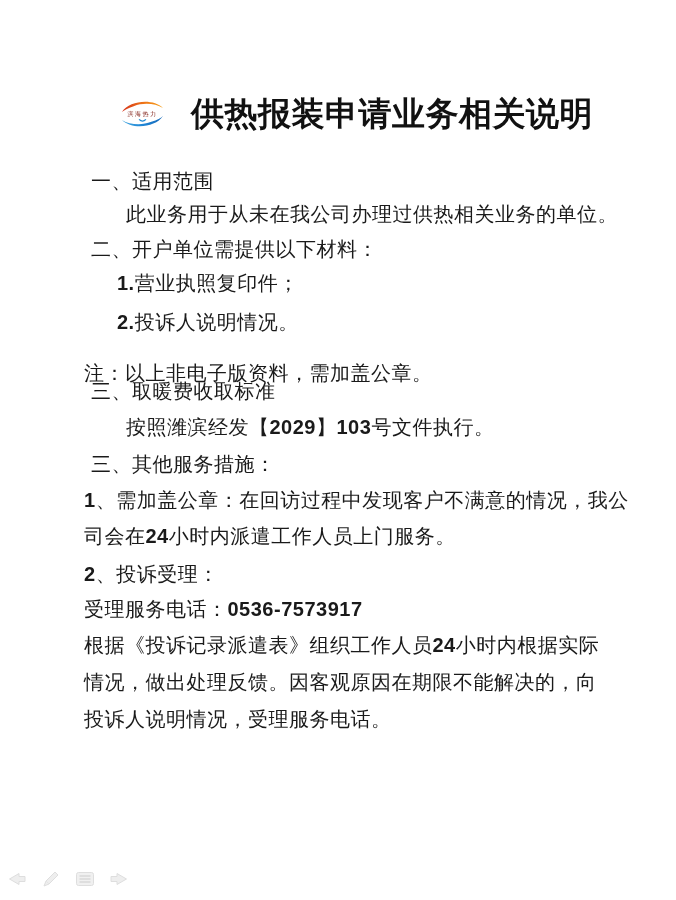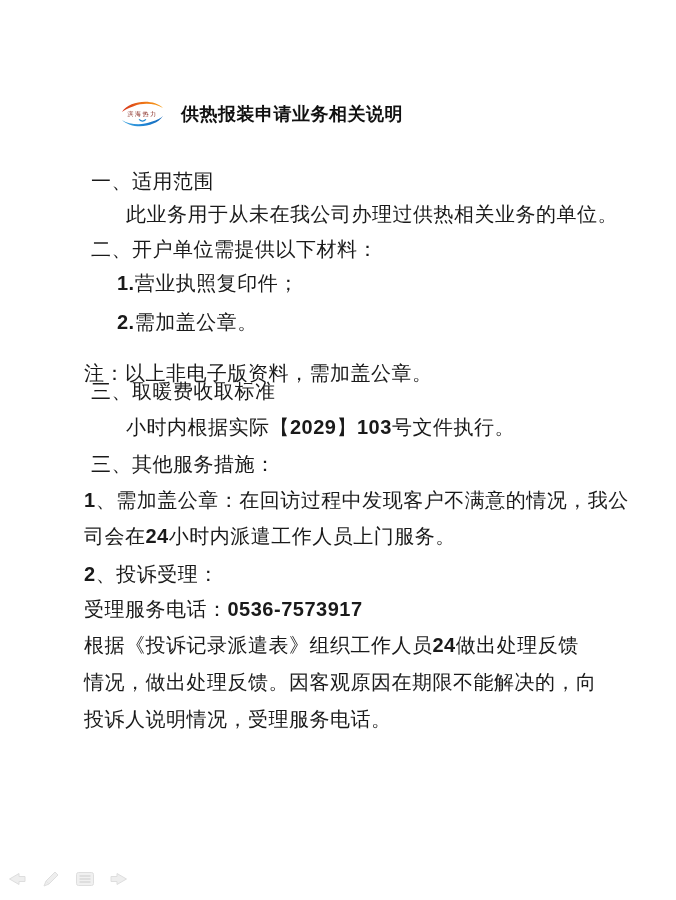--- a/index.html
+++ b/index.html
@@ -8,22 +8,22 @@
     background:#ffffff;
     font-family:"Liberation Sans","DejaVu Sans",sans-serif;
   }
   
   .title-row{
     position:absolute;top:94px;left:118px;height:40px;
     display:flex;align-items:center;
   }
   .logo{width:49px;height:34px;flex:0 0 auto;}
   .page-title{
-    margin-left:14px;
-    font-size:18px;font-weight:bold;color:#111111;
+    margin-left:24px;
+    font-size:33px;font-weight:bold;color:#111111;
     letter-spacing:0.5px;white-space:nowrap;
   }
   
   #doc{position:absolute;top:0;left:0;width:676px;height:900px;padding-left:21px;}
   .line{
     position:absolute;font-size:20px;color:#1a1a1a;
     letter-spacing:0.5px;white-space:nowrap;line-height:26px;
   }
   .l-h{left:91px;}    
   .l-ind{left:126px;} 
@@ -82,30 +82,30 @@
       <path d="M21.5,22.5 q3.5,3.5 7,0" stroke="#1e88d2" stroke-width="1.3" fill="none"></path>
     </svg>
     <span class="page-title">供热报装申请业务相关说明</span>
   </div>
 
   <div id="doc">
     <div class="line l-h"><span>一、适用范围</span></div>
     <div class="line l-ind"><span>此业务用于从未在我公司办理过供热相关业务的单位。</span></div>
     <div class="line l-h"><span>二、开户单位需提供以下材料：</span></div>
     <div class="line l-num"><span class="bd">1.</span><span>营业执照复印件；</span></div>
-    <div class="line l-num"><span class="bd">2.</span><span>需加盖公章。</span></div>
+    <div class="line l-num"><span class="bd">2.</span><span>投诉人说明情况。</span></div>
     <div class="line l-body"><span>注：以上非电子版资料，需加盖公章。</span></div>
     <div class="line l-h"><span>三、取暖费收取标准</span></div>
-    <div class="line l-ind"><span>小时内根据实际【</span><span class="bd">2029</span><span>】</span><span class="bd">103</span><span>号文件执行。</span></div>
+    <div class="line l-ind"><span>按照潍滨经发【</span><span class="bd">2029</span><span>】</span><span class="bd">103</span><span>号文件执行。</span></div>
     <div class="line l-h"><span>三、其他服务措施：</span></div>
     <div class="line l-body"><span class="bd">1</span><span>、需加盖公章：在回访过程中发现客户不满意的情况，我公</span></div>
     <div class="line l-body"><span>司会在</span><span class="bd">24</span><span>小时内派遣工作人员上门服务。</span></div>
     <div class="line l-body"><span class="bd">2</span><span>、投诉受理：</span></div>
     <div class="line l-body"><span>受理服务电话：</span><span class="bd">0536-7573917</span></div>
-    <div class="line l-body"><span>根据《投诉记录派遣表》组织工作人员</span><span class="bd">24</span><span>做出处理反馈</span></div>
+    <div class="line l-body"><span>根据《投诉记录派遣表》组织工作人员</span><span class="bd">24</span><span>小时内根据实际</span></div>
     <div class="line l-body"><span>情况，做出处理反馈。因客观原因在期限不能解决的，向</span></div>
     <div class="line l-body"><span>投诉人说明情况，受理服务电话。</span></div>
   </div>
 
   <div class="toolbar">
     <button class="tool-btn" title="">
       <svg viewBox="0 0 22 22" width="22" height="22">
         <path d="M13,5.5 L13,8.5 L19,8.5 L19,13.5 L13,13.5 L13,16.5 L3.5,11 Z" fill="#eeeeee" stroke="#dedede" stroke-width="1"></path>
       </svg>
     </button>

